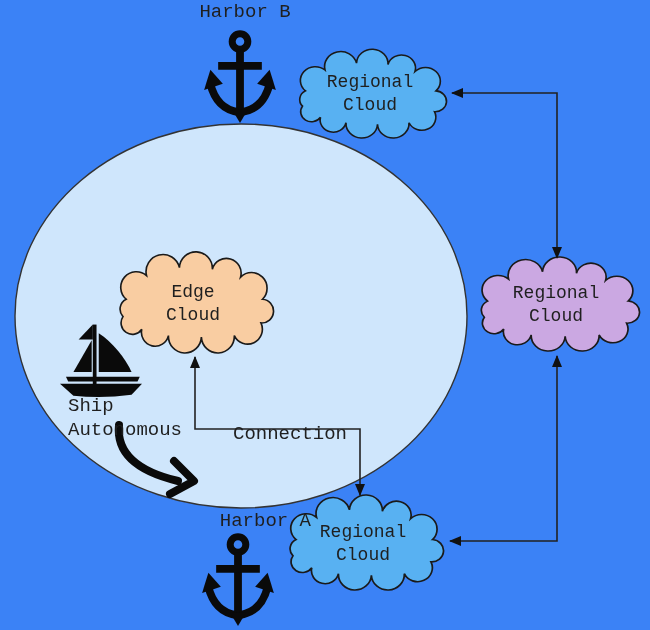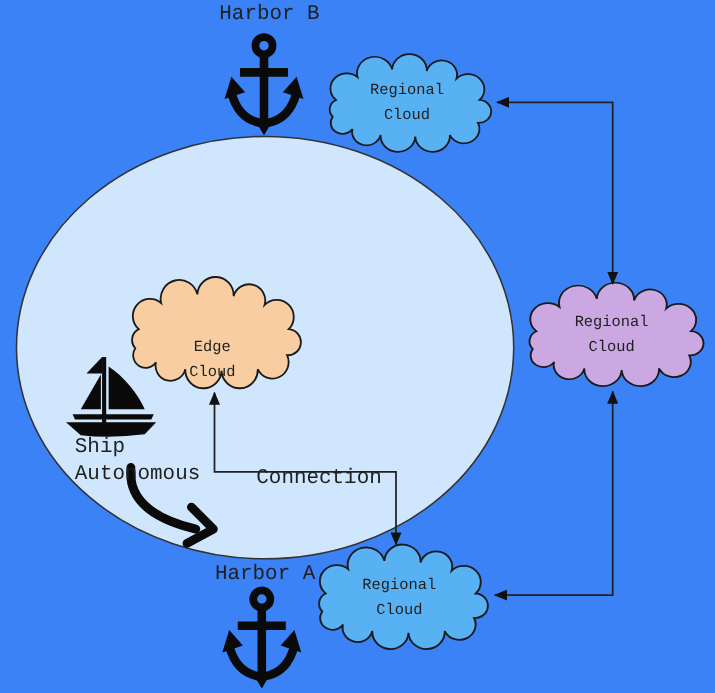--- a/index.html
+++ b/index.html
@@ -16,21 +16,21 @@
     position:absolute;
     color:#1f1f1f;
     font-size:19px;
     line-height:23px;
   }
   .label span{display:block;}
   .label.center{text-align:center;}
   .cloud-label{
     position:absolute;
     color:#1f1f1f;
-    font-size:14px;
+    font-size:18px;
     line-height:23px;
     text-align:center;
   }
   .cloud-label span{display:block;}
 </style>
 </head>
 <body>
 
 <div class="canvas">
 
@@ -103,39 +103,39 @@
     </g>
   </svg>
 
   <div class="label center" style="left:175px;top:1px;width:140px;">Harbor B</div>
 
   <div class="cloud-label" style="left:300px;top:71px;width:140px;">
     <span>Regional</span>
     <span>Cloud</span>
   </div>
 
-  <div class="cloud-label" style="left:123px;top:281px;width:140px;margin-top:24px;">
+  <div class="cloud-label" style="left:123px;top:281px;width:140px;">
     <span>Edge</span>
     <span>Cloud</span>
   </div>
 
   <div class="cloud-label" style="left:486px;top:282px;width:140px;">
     <span>Regional</span>
     <span>Cloud</span>
   </div>
 
   <div class="label" style="left:68px;top:394px;width:140px;line-height:24px;">
     <span>Ship</span>
     <span>Autonomous</span>
   </div>
 
   <div class="label" style="left:233px;top:378px;width:140px;line-height:24px;margin-top:44px;">
     <span>Connection</span>
   </div>
 
-  <div class="label center" style="left:171px;top:510px;width:140px;">Harbor A</div>
+  <div class="label center" style="left:171px;top:510px;width:140px;text-align:right;">Harbor A</div>
 
   <div class="cloud-label" style="left:293px;top:521px;width:140px;">
     <span>Regional</span>
     <span>Cloud</span>
   </div>
 
 </div>
 
 </body></html>

